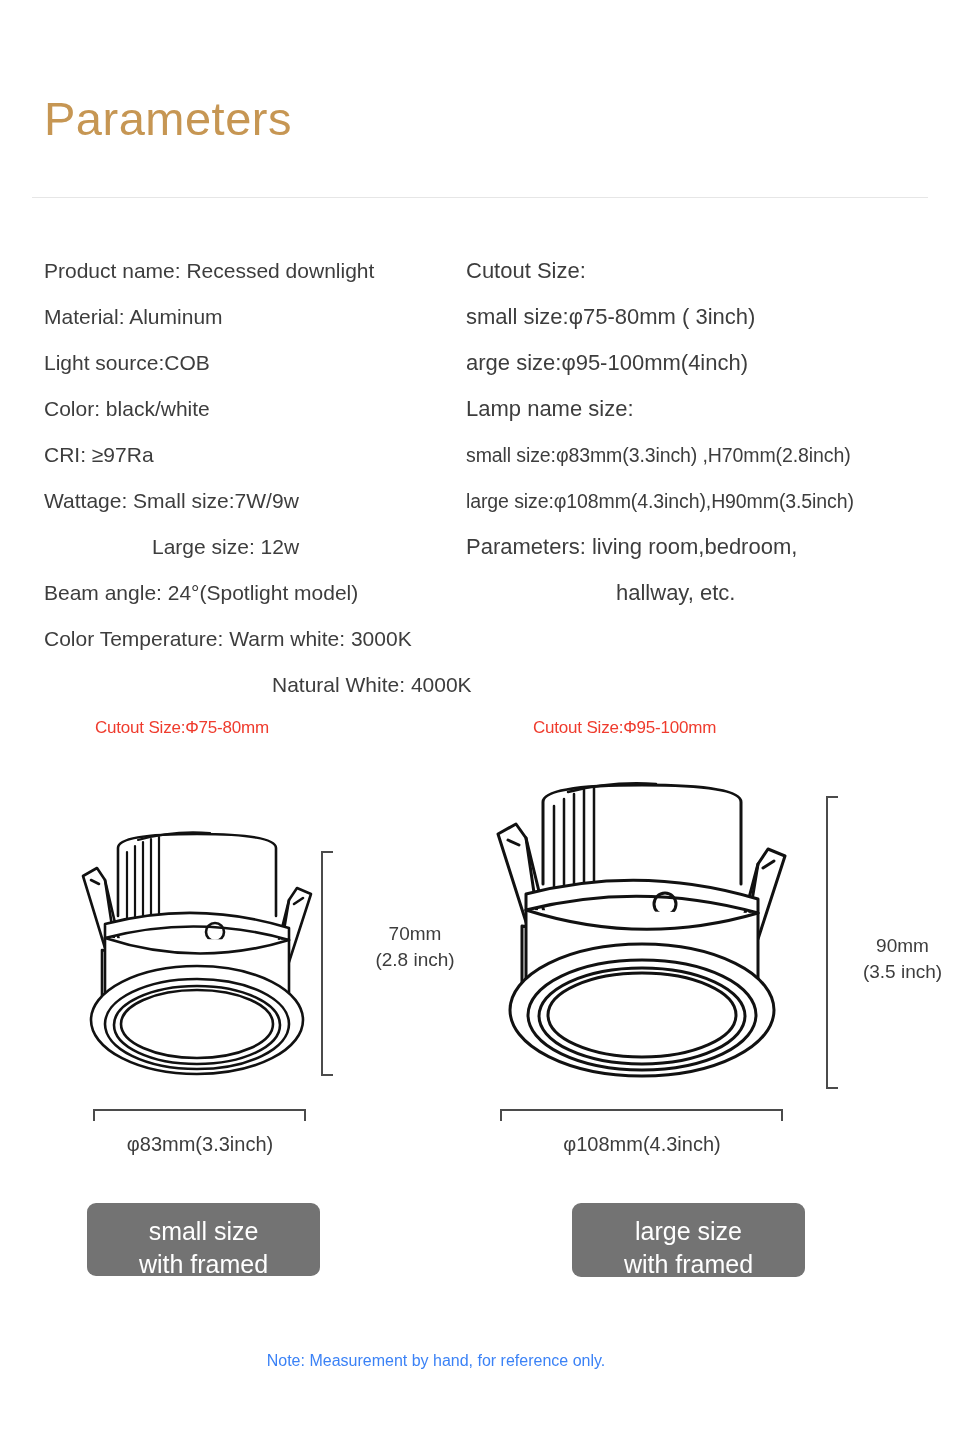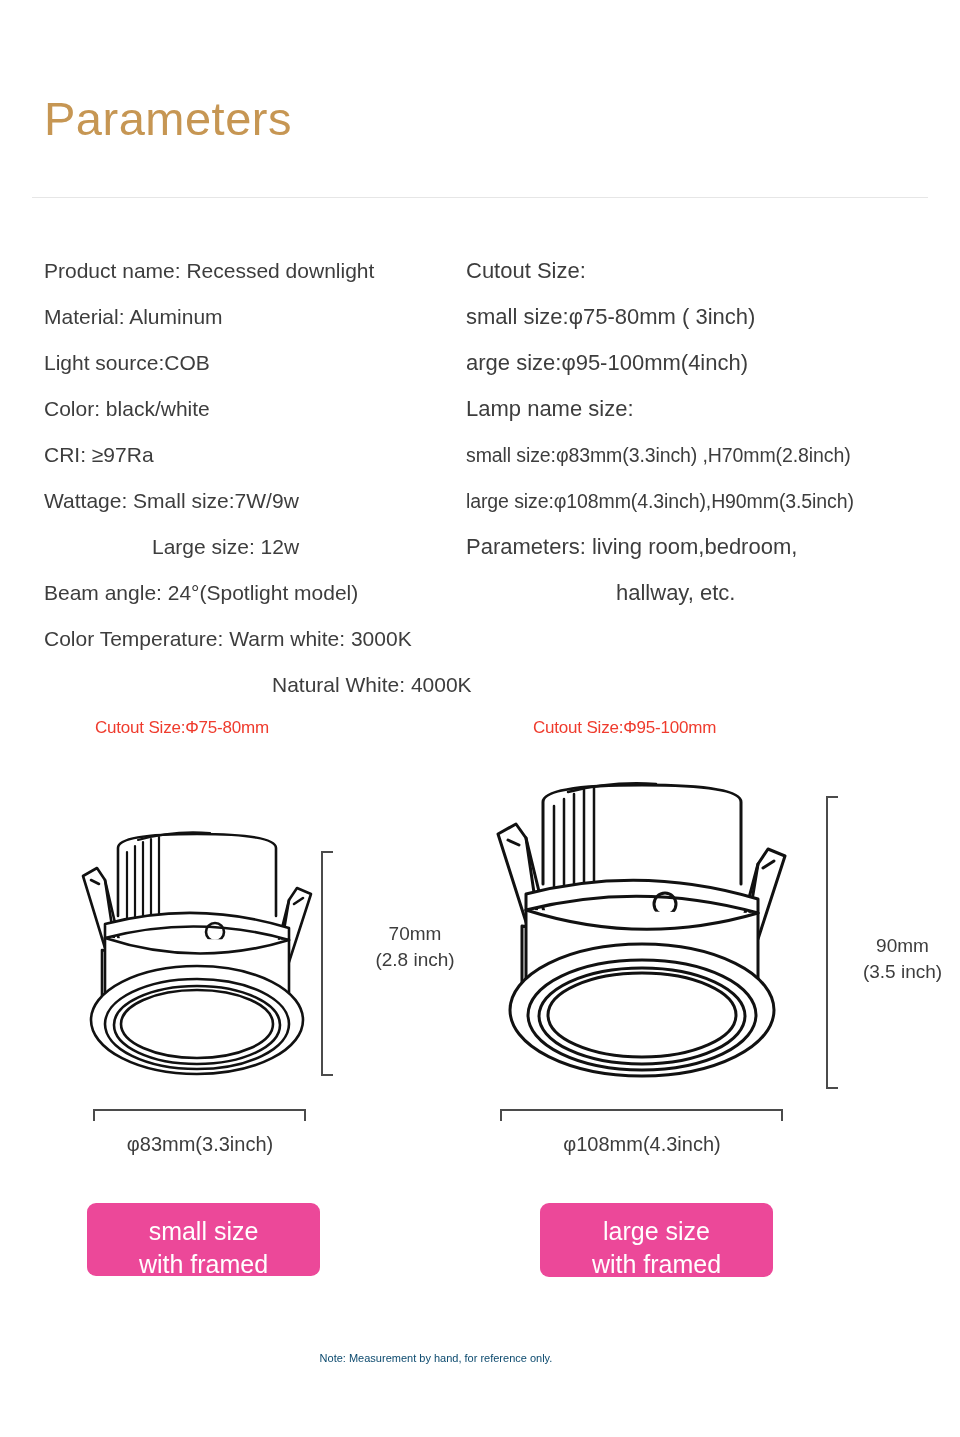--- a/index.html
+++ b/index.html
@@ -90,33 +90,33 @@
   .hlabel {
     position:absolute; font-size:20px; color:#3d3d3d;
     text-align:center; white-space:nowrap;
   }
   .hlabel.small-l { left:60px; top:415px; width:280px; }
   .hlabel.large-l { left:500px; top:415px; width:284px; }
 
   
   .badge {
     position:absolute; border-radius:9px;
-    background:#ec4899; color:#ffffff;
+    background:#737373; color:#ffffff;
     font-size:25px; line-height:33px; font-weight:400;
     text-align:center; padding-top:12px;
     white-space:nowrap;
   }
   .badge.small { left:87px; top:1203px; width:233px; height:73px; }
-  .badge.large { left:540px; top:1203px; width:233px; height:74px; }
+  .badge.large { left:572px; top:1203px; width:233px; height:74px; }
   .badge .l2 { display:block; }
 
   
   .footnote {
     position:absolute; left:0; top:1352px; width:872px;
-    text-align:center; font-size:11px; color:#0c4a6e;
+    text-align:center; font-size:16px; color:#3b82f6;
   }
 </style>
 </head>
 <body>
 
 <div class="page">
 
   <div class="title">Parameters</div>
   <div class="divider"></div>
 

